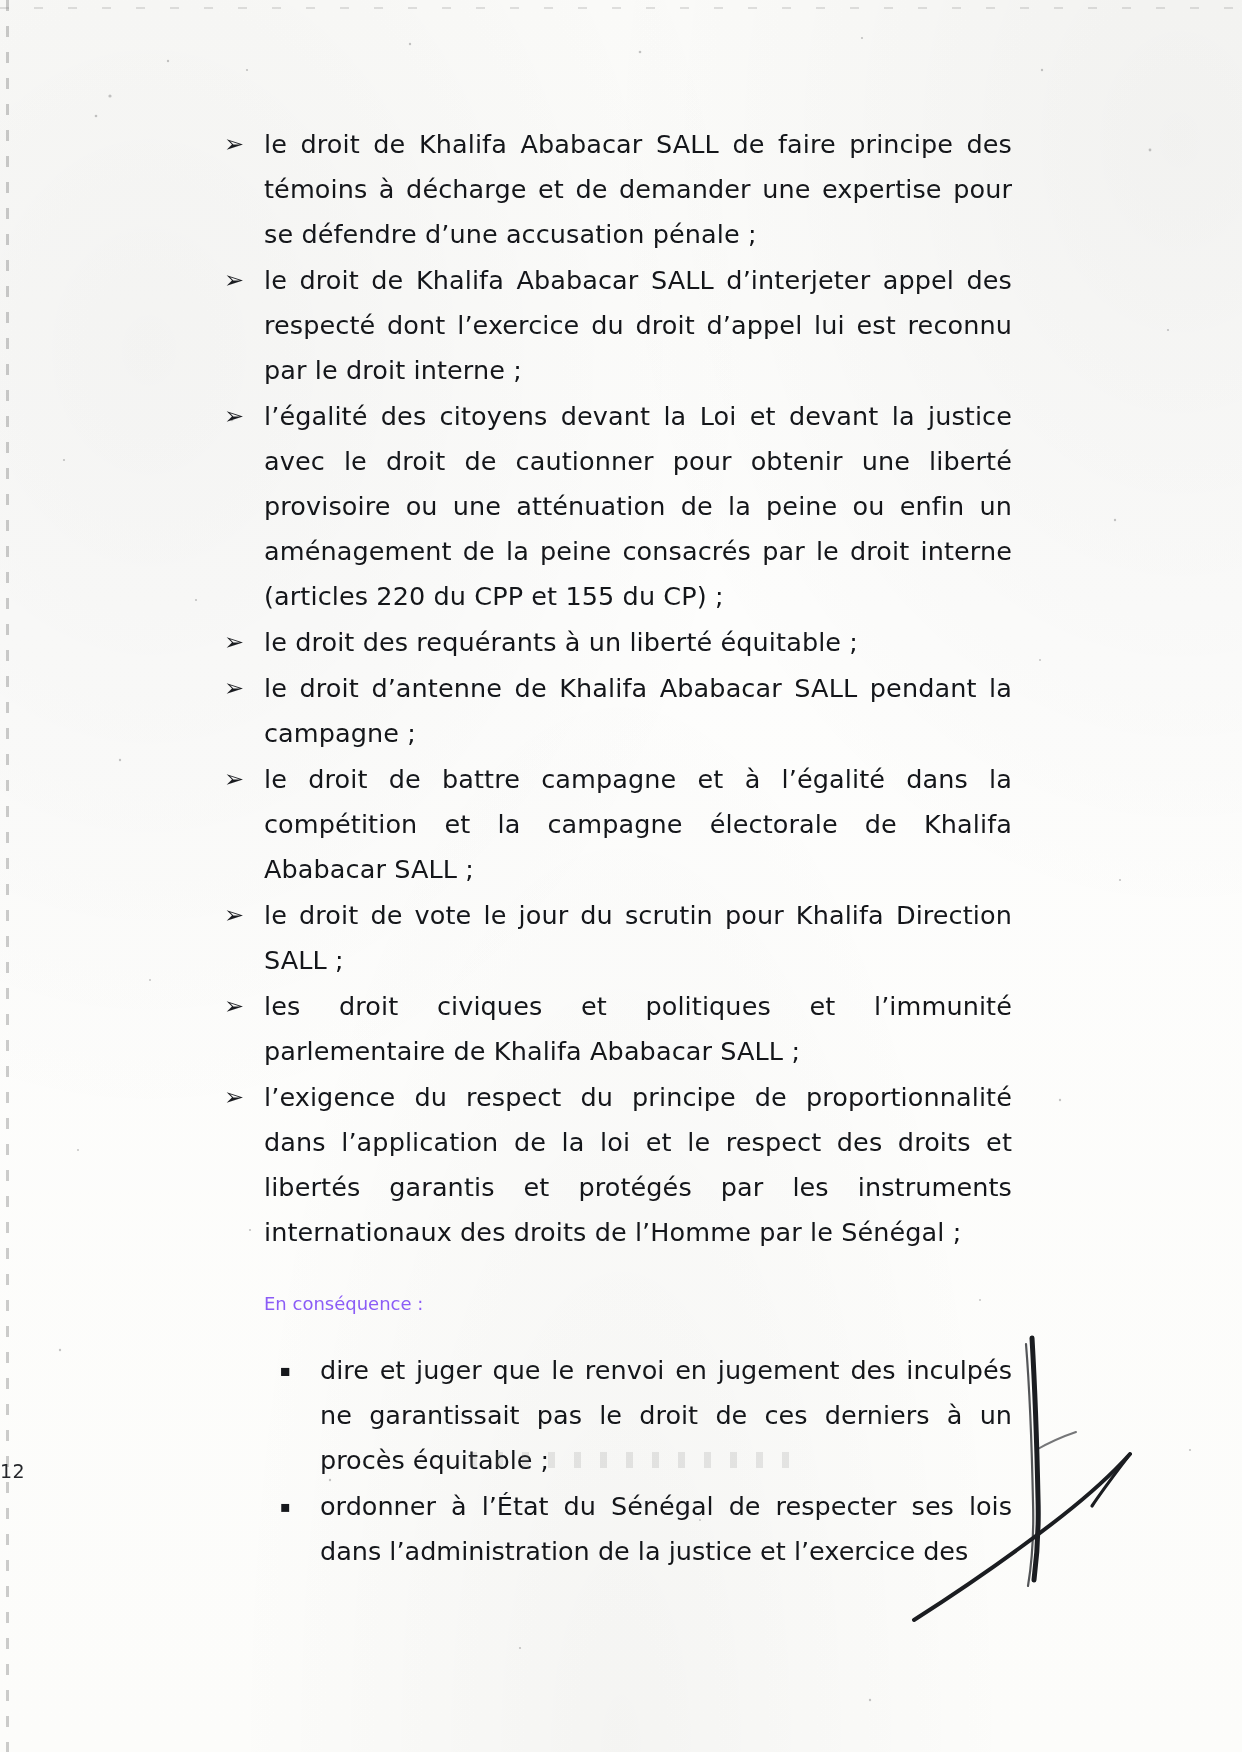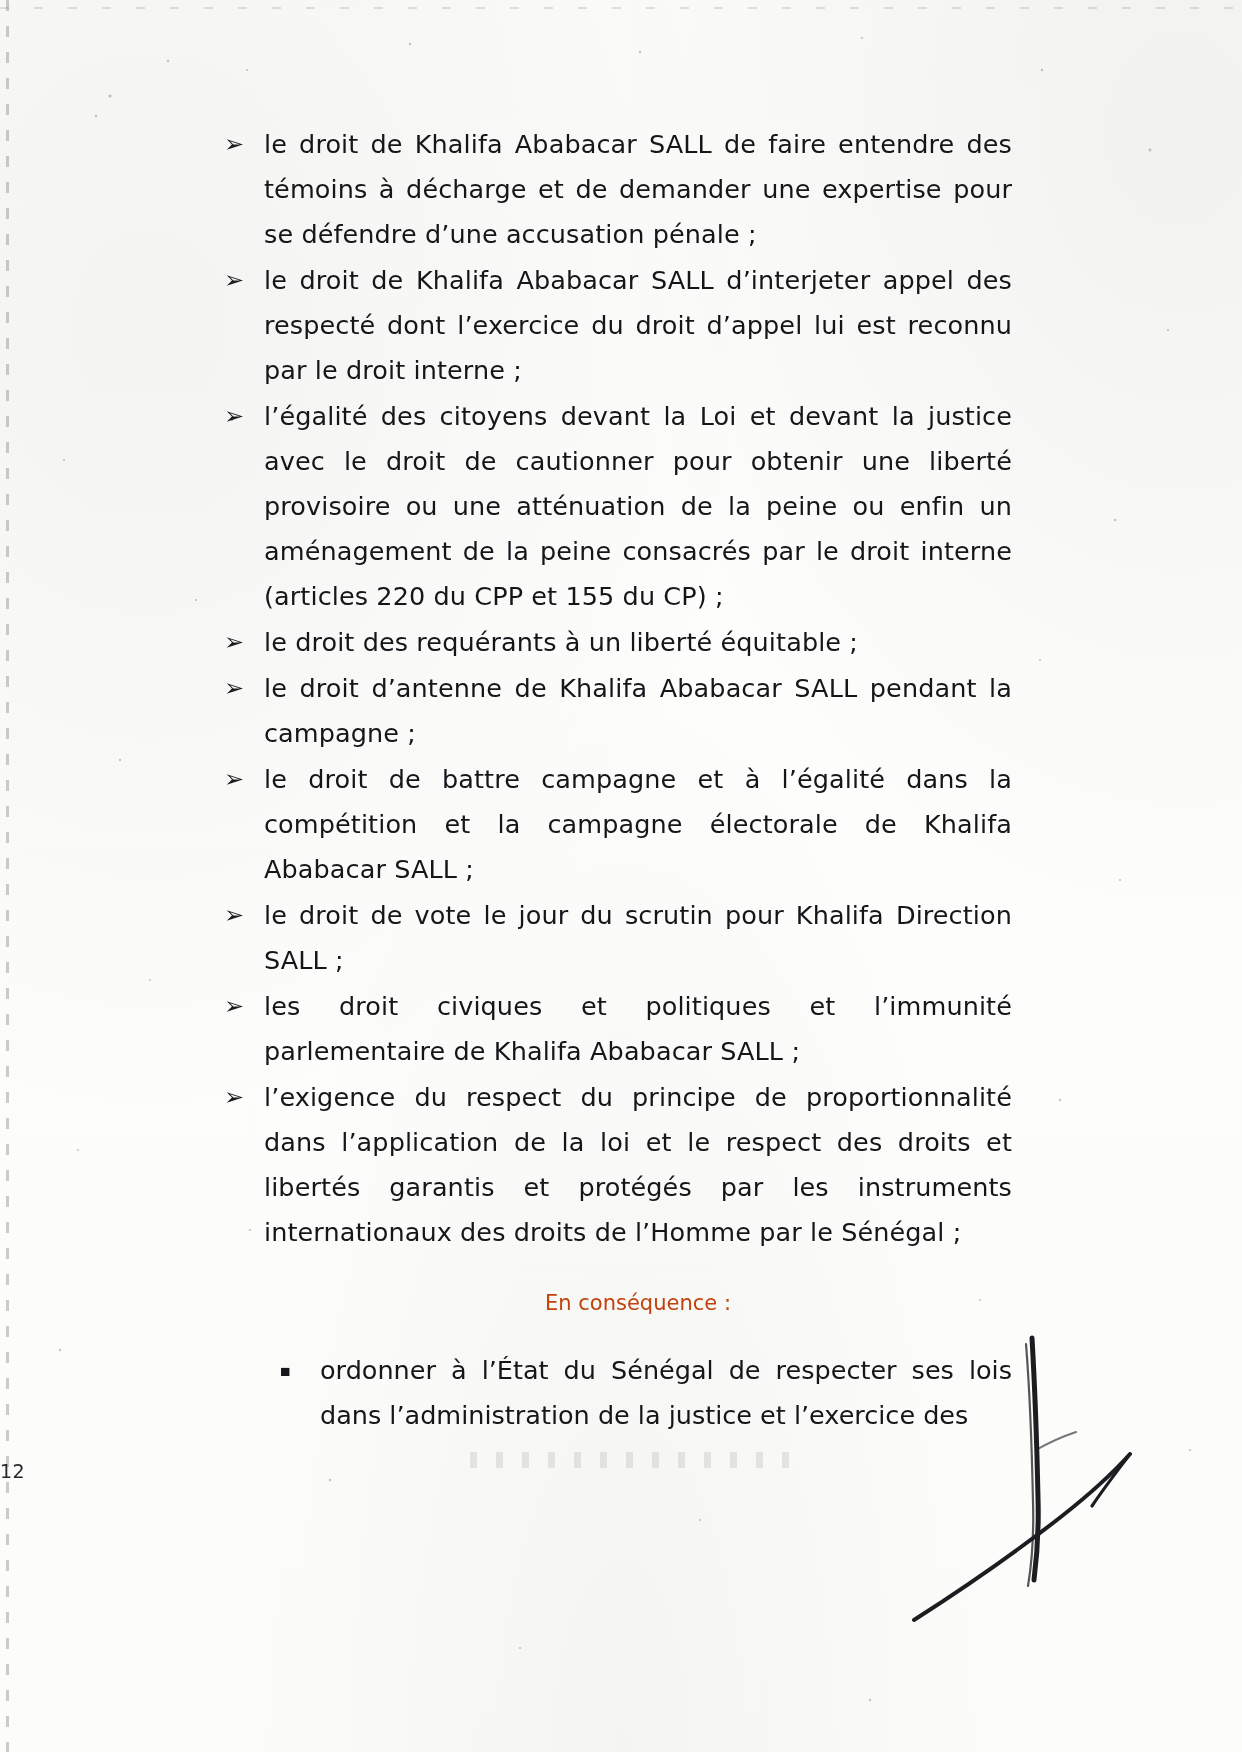--- a/index.html
+++ b/index.html
@@ -95,24 +95,23 @@
     text-align: justify;
     text-align-last: left;
     -webkit-hyphens: none;
     hyphens: none;
   }
 
   
   .consequence {
     margin-top: 26px;
     padding-left: 42px;
-    font-size: 21px;
-    line-height: 45px;
-    color: #c2410c;
-    text-align: center;
+    font-size: 18px;
+    line-height: 45px;
+    color: #8b5cf6;
   }
 
   
   ul.square-list {
     margin-top: 22px;
   }
   li.square-item {
     position: relative;
     padding-left: 98px;
     margin-bottom: 1px;
@@ -210,21 +209,21 @@
       <circle cx="64" cy="460" r="1.1"></circle>
         <circle cx="78" cy="1150" r="1.0"></circle>
     </g>
   </svg>
 
   <div id="content">
 
     <ul class="arrow-list">
       <li class="arrow-item">
         <span class="marker">➢</span>
-        <span class="text">le droit de Khalifa Ababacar SALL de faire entendre des témoins à décharge et de demander une expertise pour se défendre d’une accusation pénale ;</span>
+        <span class="text">le droit de Khalifa Ababacar SALL de faire principe des témoins à décharge et de demander une expertise pour se défendre d’une accusation pénale ;</span>
       </li>
       <li class="arrow-item">
         <span class="marker">➢</span>
         <span class="text">le droit de Khalifa Ababacar SALL d’interjeter appel des respecté dont l’exercice du droit d’appel lui est reconnu par le droit interne ;</span>
       </li>
       <li class="arrow-item">
         <span class="marker">➢</span>
         <span class="text">l’égalité des citoyens devant la Loi et devant la justice avec le droit de cautionner pour obtenir une liberté provisoire ou une atténuation de la peine ou enfin un aménagement de la peine consacrés par le droit interne (articles 220 du CPP et 155 du CP) ;</span>
       </li>
       <li class="arrow-item">
@@ -254,20 +253,21 @@
     </ul>
 
     <div class="consequence">En conséquence :</div>
 
     <ul class="square-list">
       <li class="square-item">
         <span class="marker">▪</span>
       </li>
       <li class="square-item">
         <span class="marker">▪</span>
+        <span class="text">dire et juger que le renvoi en jugement des inculpés ne garantissait pas le droit de ces derniers à un procès équitable ;</span>
       </li>
       <li class="square-item">
         <span class="marker">▪</span>
         <span class="text">ordonner à l’État du Sénégal de respecter ses lois dans l’administration de la justice et l’exercice des</span>
       </li>
     </ul>
 
   </div>
 
   <div id="footer-dots"></div>

